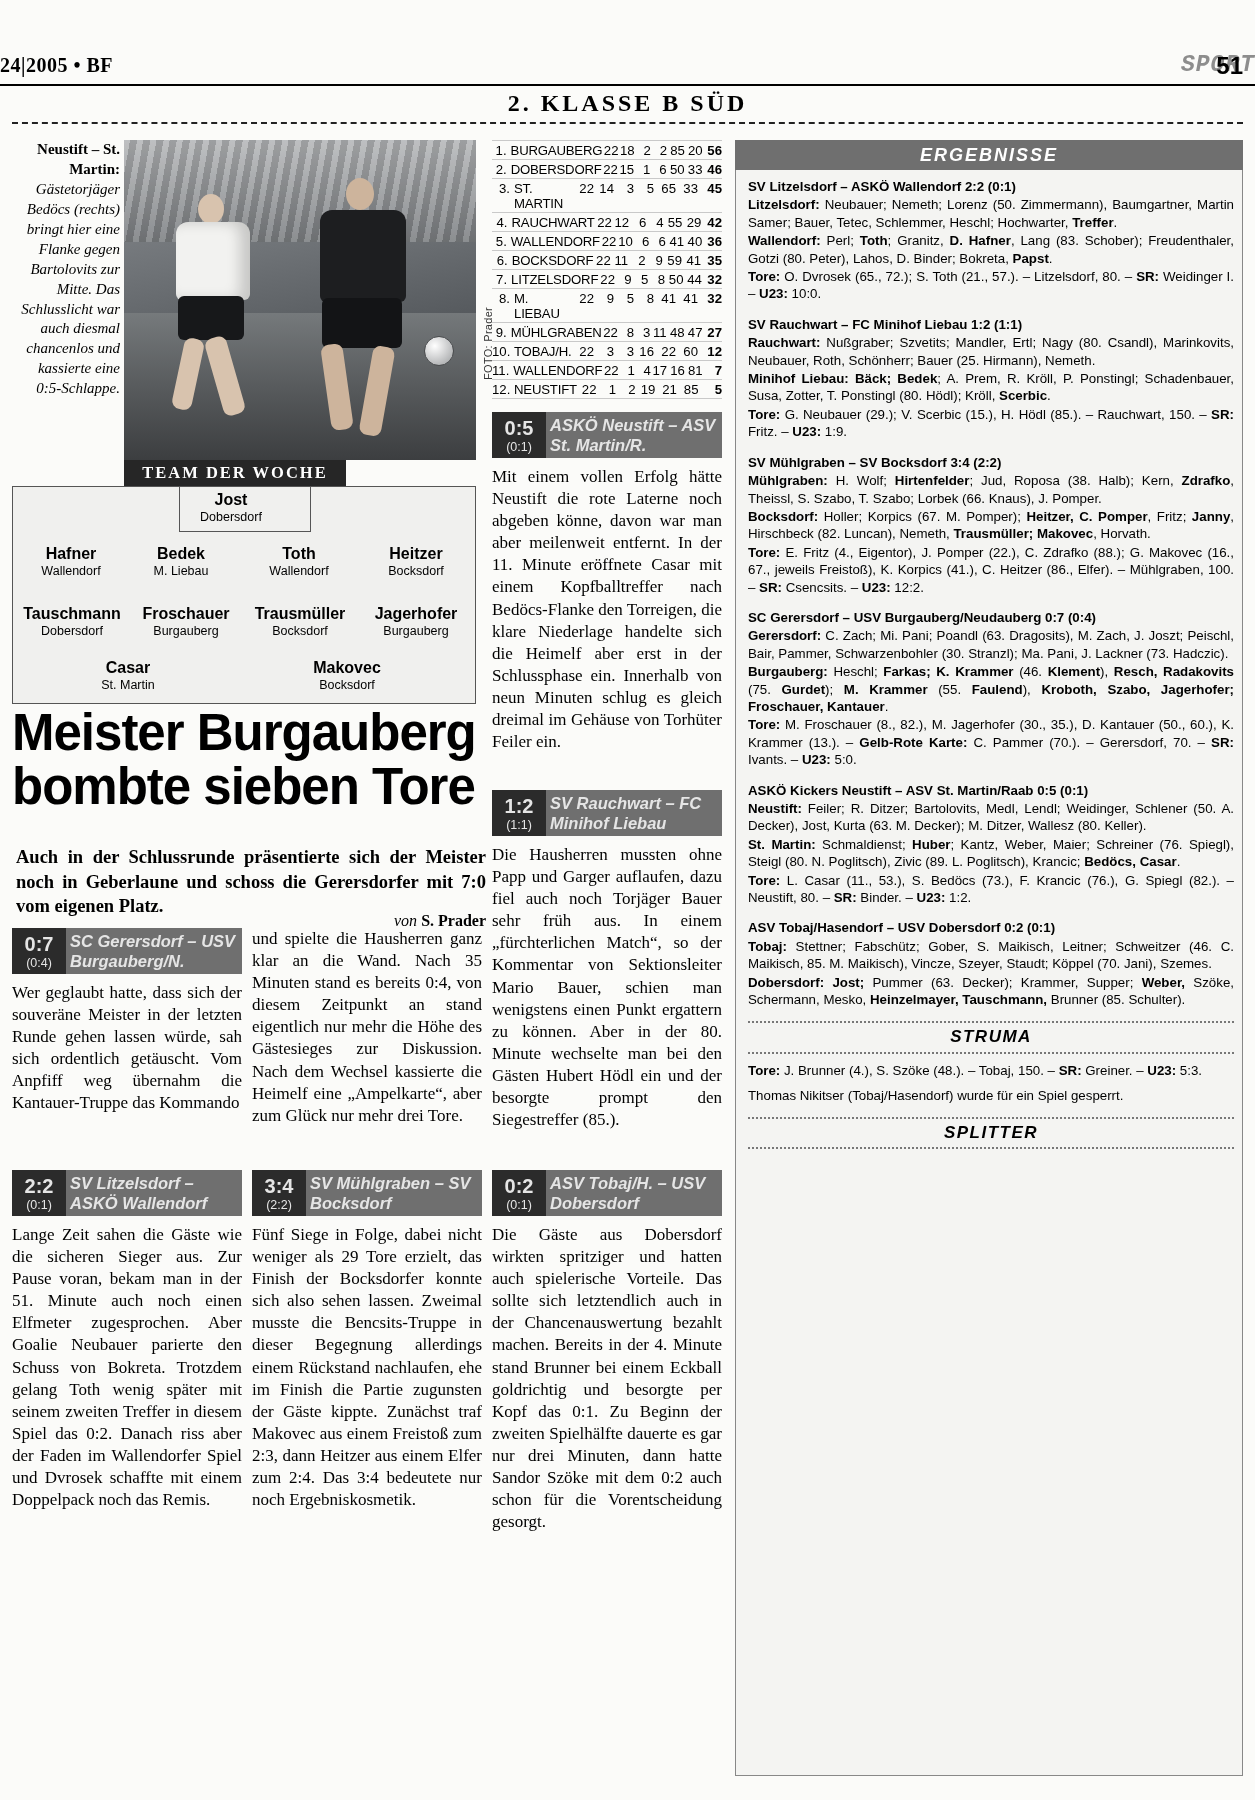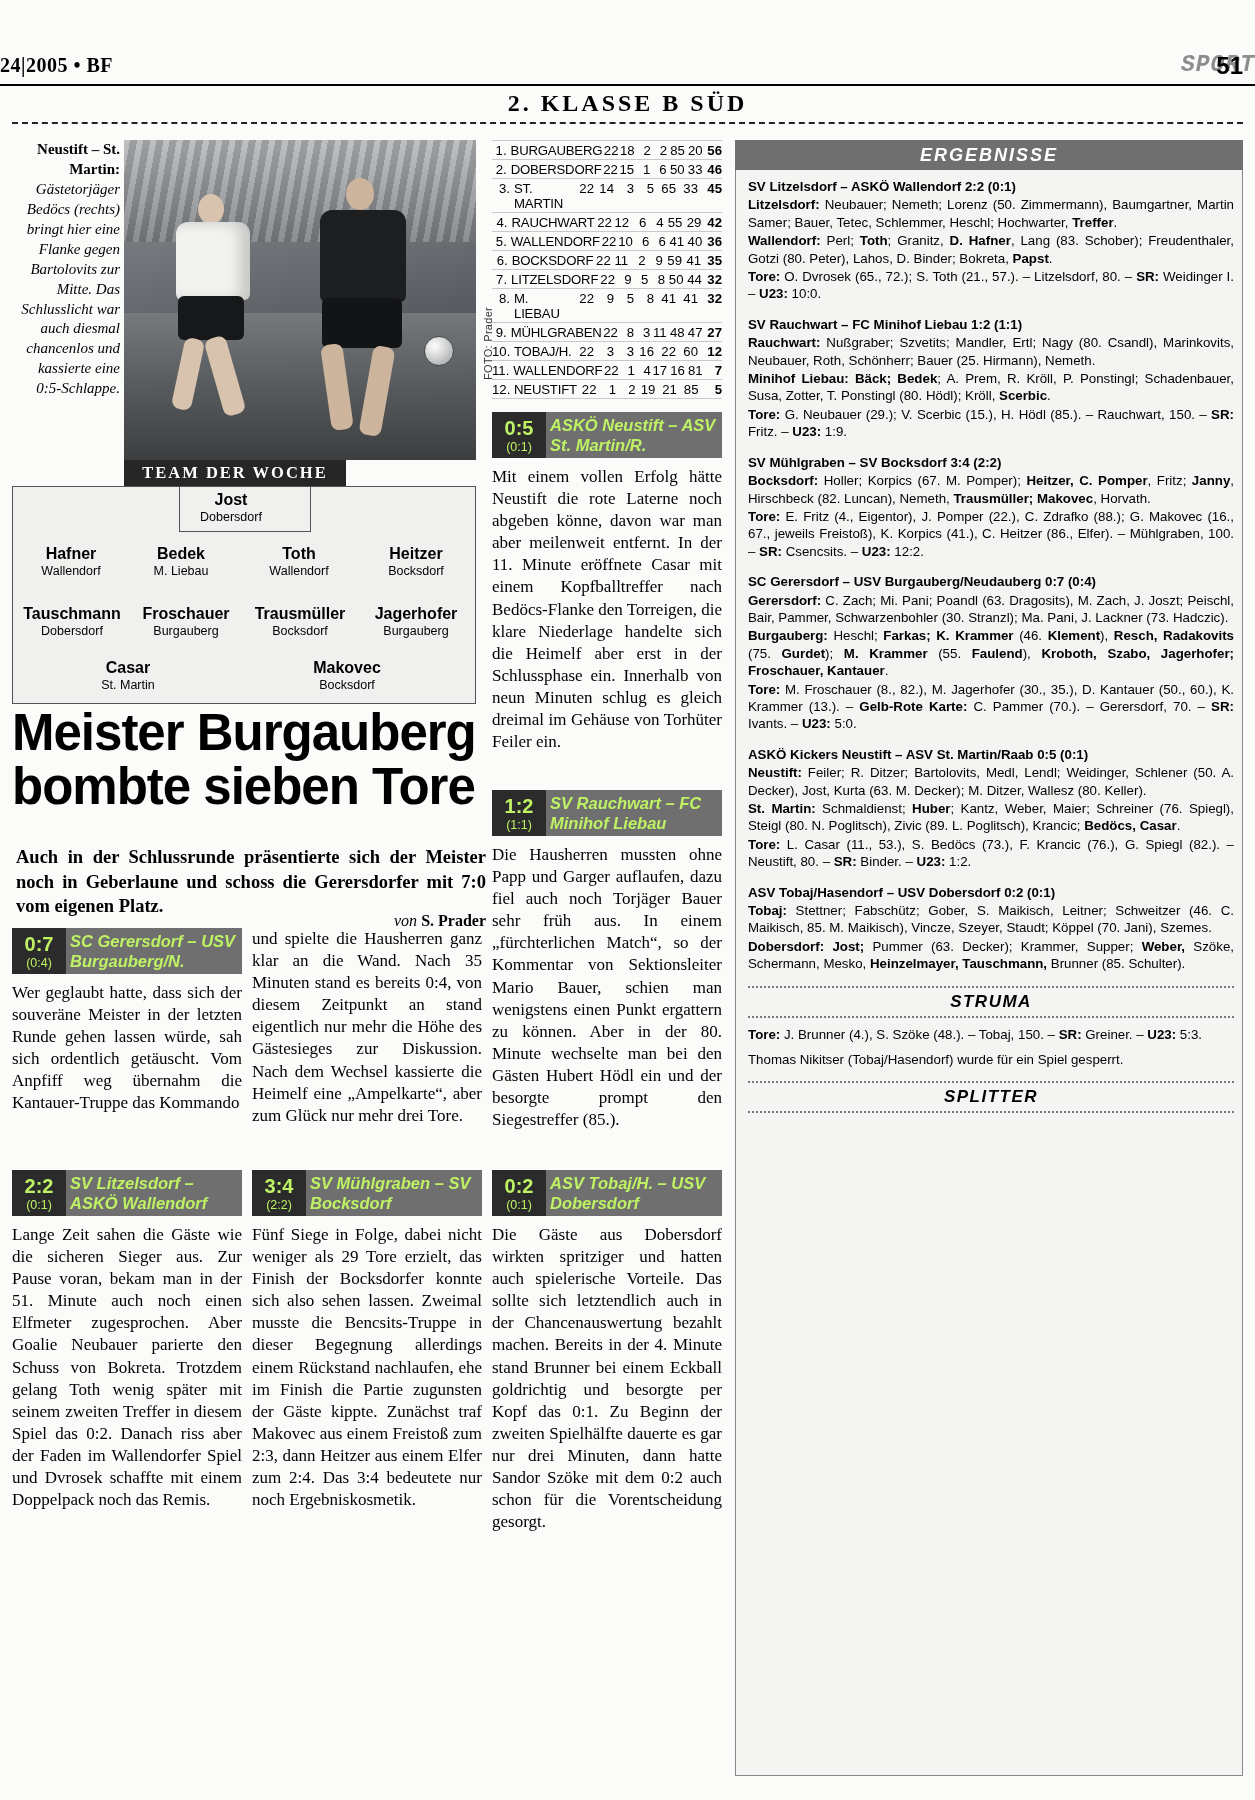--- a/index.html
+++ b/index.html
@@ -218,21 +218,21 @@
     font-style: italic;
     font-size: 16px;
   }
   .byline b { font-style: normal; font-weight: bold; }
 
   
   .rhead {
     position: absolute;
     height: 46px;
     background: #6f6f6f;
-    color: #bef264;
+    color: #e5e5e5;
     overflow: hidden;
   }
   .rhead .score {
     position: absolute; left: 0; top: 0; width: 54px; height: 46px;
     background: #2b2b2b;
     text-align: center;
   }
   .rhead .score .s1 {
     font-family: "Liberation Sans", sans-serif;
     font-weight: bold; font-size: 20px; line-height: 1;
@@ -618,20 +618,21 @@
         <p class="erg-p"><b>Tore:</b> O. Dvrosek (65., 72.); S. Toth (21., 57.). – Litzelsdorf, 80. – <b>SR:</b> Weidinger I. – <b>U23:</b> 10:0.</p>
       </div>
       <div class="erg-match">
         <div class="erg-title">SV Rauchwart – FC Minihof Liebau 1:2 (1:1)</div>
         <p class="erg-p"><b>Rauchwart:</b> Nußgraber; Szvetits; Mandler, Ertl; Nagy (80. Csandl), Marinkovits, Neubauer, Roth, Schönherr; Bauer (25. Hirmann), Nemeth.</p>
         <p class="erg-p"><b>Minihof Liebau: Bäck; Bedek</b>; A. Prem, R. Kröll, P. Ponstingl; Schadenbauer, Susa, Zotter, T. Ponstingl (80. Hödl); Kröll, <b>Scerbic</b>.</p>
         <p class="erg-p"><b>Tore:</b> G. Neubauer (29.); V. Scerbic (15.), H. Hödl (85.). – Rauchwart, 150. – <b>SR:</b> Fritz. – <b>U23:</b> 1:9.</p>
       </div>
       <div class="erg-match">
         <div class="erg-title">SV Mühlgraben – SV Bocksdorf 3:4 (2:2)</div>
+        <p class="erg-p"><b>Mühlgraben:</b> H. Wolf; <b>Hirtenfelder</b>; Jud, Roposa (38. Halb); Kern, <b>Zdrafko</b>, Theissl, S. Szabo, T. Szabo; Lorbek (66. Knaus), J. Pomper.</p>
         <p class="erg-p"><b>Bocksdorf:</b> Holler; Korpics (67. M. Pomper); <b>Heitzer, C. Pomper</b>, Fritz; <b>Janny</b>, Hirschbeck (82. Luncan), Nemeth, <b>Trausmüller; Makovec</b>, Horvath.</p>
         <p class="erg-p"><b>Tore:</b> E. Fritz (4., Eigentor), J. Pomper (22.), C. Zdrafko (88.); G. Makovec (16., 67., jeweils Freistoß), K. Korpics (41.), C. Heitzer (86., Elfer). – Mühlgraben, 100. – <b>SR:</b> Csencsits. – <b>U23:</b> 12:2.</p>
       </div>
       <div class="erg-match">
         <div class="erg-title">SC Gerersdorf – USV Burgauberg/Neudauberg 0:7 (0:4)</div>
         <p class="erg-p"><b>Gerersdorf:</b> C. Zach; Mi. Pani; Poandl (63. Dragosits), M. Zach, J. Joszt; Peischl, Bair, Pammer, Schwarzenbohler (30. Stranzl); Ma. Pani, J. Lackner (73. Hadczic).</p>
         <p class="erg-p"><b>Burgauberg:</b> Heschl; <b>Farkas; K. Krammer</b> (46. <b>Klement</b>), <b>Resch, Radakovits</b> (75. <b>Gurdet</b>); <b>M. Krammer</b> (55. <b>Faulend</b>), <b>Kroboth, Szabo, Jagerhofer; Froschauer, Kantauer</b>.</p>
         <p class="erg-p"><b>Tore:</b> M. Froschauer (8., 82.), M. Jagerhofer (30., 35.), D. Kantauer (50., 60.), K. Krammer (13.). – <b>Gelb-Rote Karte:</b> C. Pammer (70.). – Gerersdorf, 70. – <b>SR:</b> Ivants. – <b>U23:</b> 5:0.</p>
       </div>
       <div class="erg-match">

